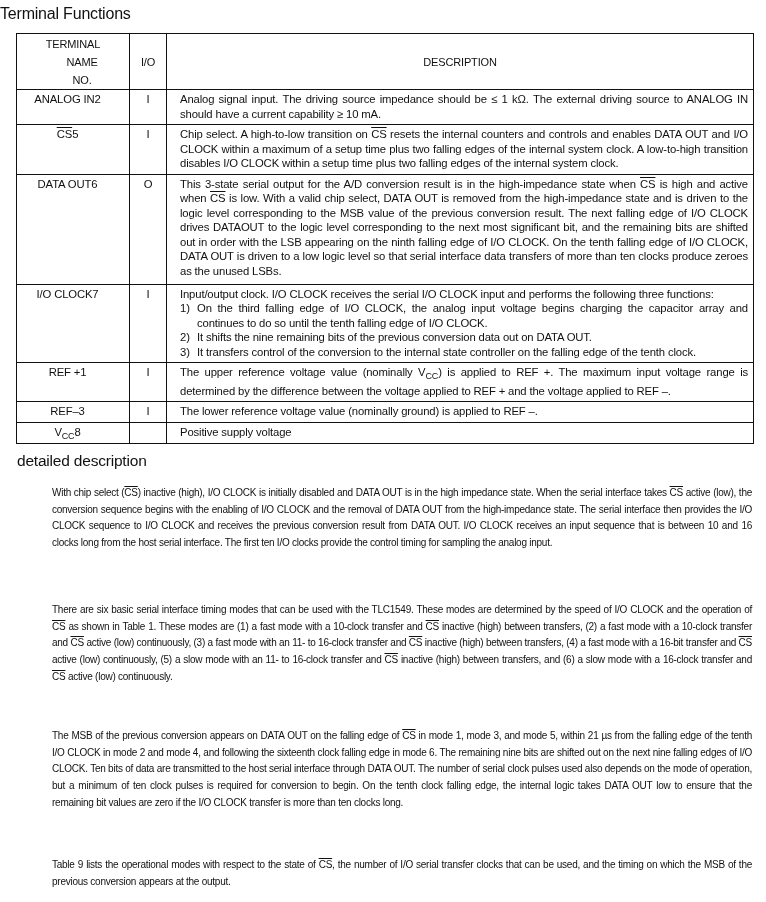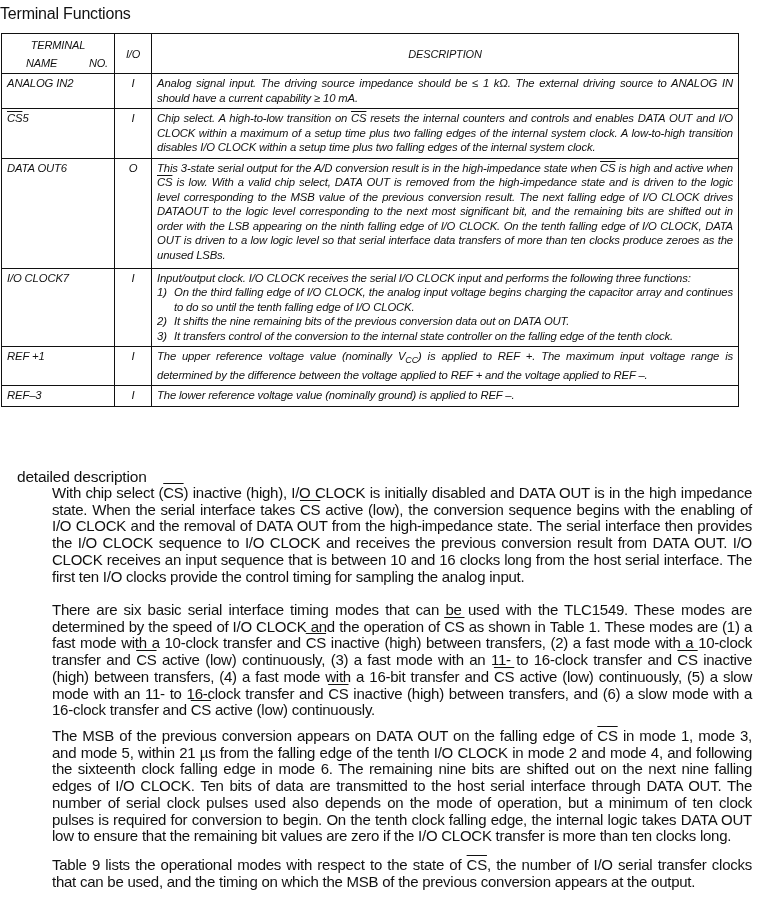--- a/index.html
+++ b/index.html
@@ -1,36 +1,36 @@
 <!DOCTYPE html>
 <html><head>
 <meta charset="utf-8">
 <style>
   html, body { margin: 0; padding: 0; background: #ffffff; }
   body { width: 766px; height: 902px; position: relative; overflow: hidden;
          font-family: "Liberation Sans", sans-serif; color: #111; }
   .title { position: absolute; left: 0; width: 766px; top: 5px; text-align: left;
            font-size: 16px; letter-spacing: -0.2px; }
-  table.tf { position: absolute; left: 1px; top: 33px; width: 738px;
-             border-collapse: collapse; font-size: 11.3px; letter-spacing: -0.15px; font-style: italic; }
+  table.tf { position: absolute; left: 16px; top: 33px; width: 738px;
+             border-collapse: collapse; font-size: 11.3px; letter-spacing: -0.15px; }
   table.tf td, table.tf th { border: 1.5px solid #111; vertical-align: top; padding: 0; }
   table.tf th { font-weight: normal; font-size: 11px; vertical-align: middle; }
   .c-name { width: 112px; }
   .c-io { width: 36px; text-align: center; }
   .hdr-term { text-align: center; line-height: 18px; padding-top: 1px; }
-  .hdr-sub { display: flex; justify-content: space-between; padding: 0 6px 0 24px; }
-  .namecell { display: flex; justify-content: flex-start; padding: 2px 16px 0 5px; line-height: 14px; }
+  .hdr-sub { display: flex; justify-content: space-between; padding: 0 6px 0 24px; flex-direction: column; }
+  .namecell { display: flex; justify-content: center; padding: 2px 16px 0 5px; line-height: 14px; }
   .io { text-align: center; padding-top: 2px; line-height: 14px; }
-  .desc { padding: 2px 5px 3px 5px; line-height: 14.5px; text-align: justify; }
+  .desc { padding: 2px 5px 3px 5px; line-height: 14.5px; text-align: justify; margin-left: 8px; }
   .ov { text-decoration: overline; }
   .sub { font-size: 9px; vertical-align: -3px; }
   .list-item { display: flex; }
   .list-num { width: 17px; flex: none; }
-  h2.sect { position: absolute; left: 17px; top: 468px; margin: 0; font-size: 15.5px; font-weight: normal; letter-spacing: -0.2px; }
-  .body { position: absolute; left: 52px; width: 700px; font-size: 15px; line-height: 16.7px;
+  h2.sect { position: absolute; left: 17px; top: 452px; margin: 0; font-size: 15.5px; font-weight: normal; letter-spacing: -0.2px; }
+  .body { position: absolute; left: 52px; width: 700px; font-size: 10px; line-height: 16.7px;
           text-align: justify; letter-spacing: -0.25px; margin: 0; }
   #p1 { top: 485px; }
   #p2 { top: 602px; }
   #p3 { top: 728px; }
   #p4 { top: 857px; }
 </style>
 </head>
 <body>
 
 <div class="title">Terminal Functions</div>
@@ -145,20 +145,36 @@
         </td>
         <td class="c-io">
           <div class="io">I</div>
         </td>
         <td>
           <div class="desc">
             <div>The lower reference voltage value (nominally ground) is applied to REF –.</div>
           </div>
         </td>
       </tr>
+      <tr style="height: 20px;">
+        <td class="c-name">
+          <div class="namecell">
+            <span><span>V</span><span class="sub">CC</span></span>
+            <span>8</span>
+          </div>
+        </td>
+        <td class="c-io">
+          <div class="io"></div>
+        </td>
+        <td>
+          <div class="desc">
+            <div>Positive supply voltage</div>
+          </div>
+        </td>
+      </tr>
     </tbody>
 </table>
 
 <h2 class="sect">detailed description</h2>
 <p class="body" id="p1"><span>With chip select (</span><span class="ov">CS</span><span>) inactive (high), I/O CLOCK is initially disabled and DATA OUT is in the high impedance state. When the serial interface takes </span><span class="ov">CS</span><span> active (low), the conversion sequence begins with the enabling of I/O CLOCK and the removal of DATA OUT from the high-impedance state. The serial interface then provides the I/O CLOCK sequence to I/O CLOCK and receives the previous conversion result from DATA OUT. I/O CLOCK receives an input sequence that is between 10 and 16 clocks long from the host serial interface. The first ten I/O clocks provide the control timing for sampling the analog input.</span></p>
 <p class="body" id="p2"><span>There are six basic serial interface timing modes that can be used with the TLC1549. These modes are determined by the speed of I/O CLOCK and the operation of </span><span class="ov">CS</span><span> as shown in Table 1. These modes are (1) a fast mode with a 10-clock transfer and </span><span class="ov">CS</span><span> inactive (high) between transfers, (2) a fast mode with a 10-clock transfer and </span><span class="ov">CS</span><span> active (low) continuously, (3) a fast mode with an 11- to 16-clock transfer and </span><span class="ov">CS</span><span> inactive (high) between transfers, (4) a fast mode with a 16-bit transfer and </span><span class="ov">CS</span><span> active (low) continuously, (5) a slow mode with an 11- to 16-clock transfer and </span><span class="ov">CS</span><span> inactive (high) between transfers, and (6) a slow mode with a 16-clock transfer and </span><span class="ov">CS</span><span> active (low) continuously.</span></p>
 <p class="body" id="p3"><span>The MSB of the previous conversion appears on DATA OUT on the falling edge of </span><span class="ov">CS</span><span> in mode 1, mode 3, and mode 5, within 21 µs from the falling edge of the tenth I/O CLOCK in mode 2 and mode 4, and following the sixteenth clock falling edge in mode 6. The remaining nine bits are shifted out on the next nine falling edges of I/O CLOCK. Ten bits of data are transmitted to the host serial interface through DATA OUT. The number of serial clock pulses used also depends on the mode of operation, but a minimum of ten clock pulses is required for conversion to begin. On the tenth clock falling edge, the internal logic takes DATA OUT low to ensure that the remaining bit values are zero if the I/O CLOCK transfer is more than ten clocks long.</span></p>
 <p class="body" id="p4"><span>Table 9 lists the operational modes with respect to the state of </span><span class="ov">CS</span><span>, the number of I/O serial transfer clocks that can be used, and the timing on which the MSB of the previous conversion appears at the output.</span></p>
 
 </body></html>

